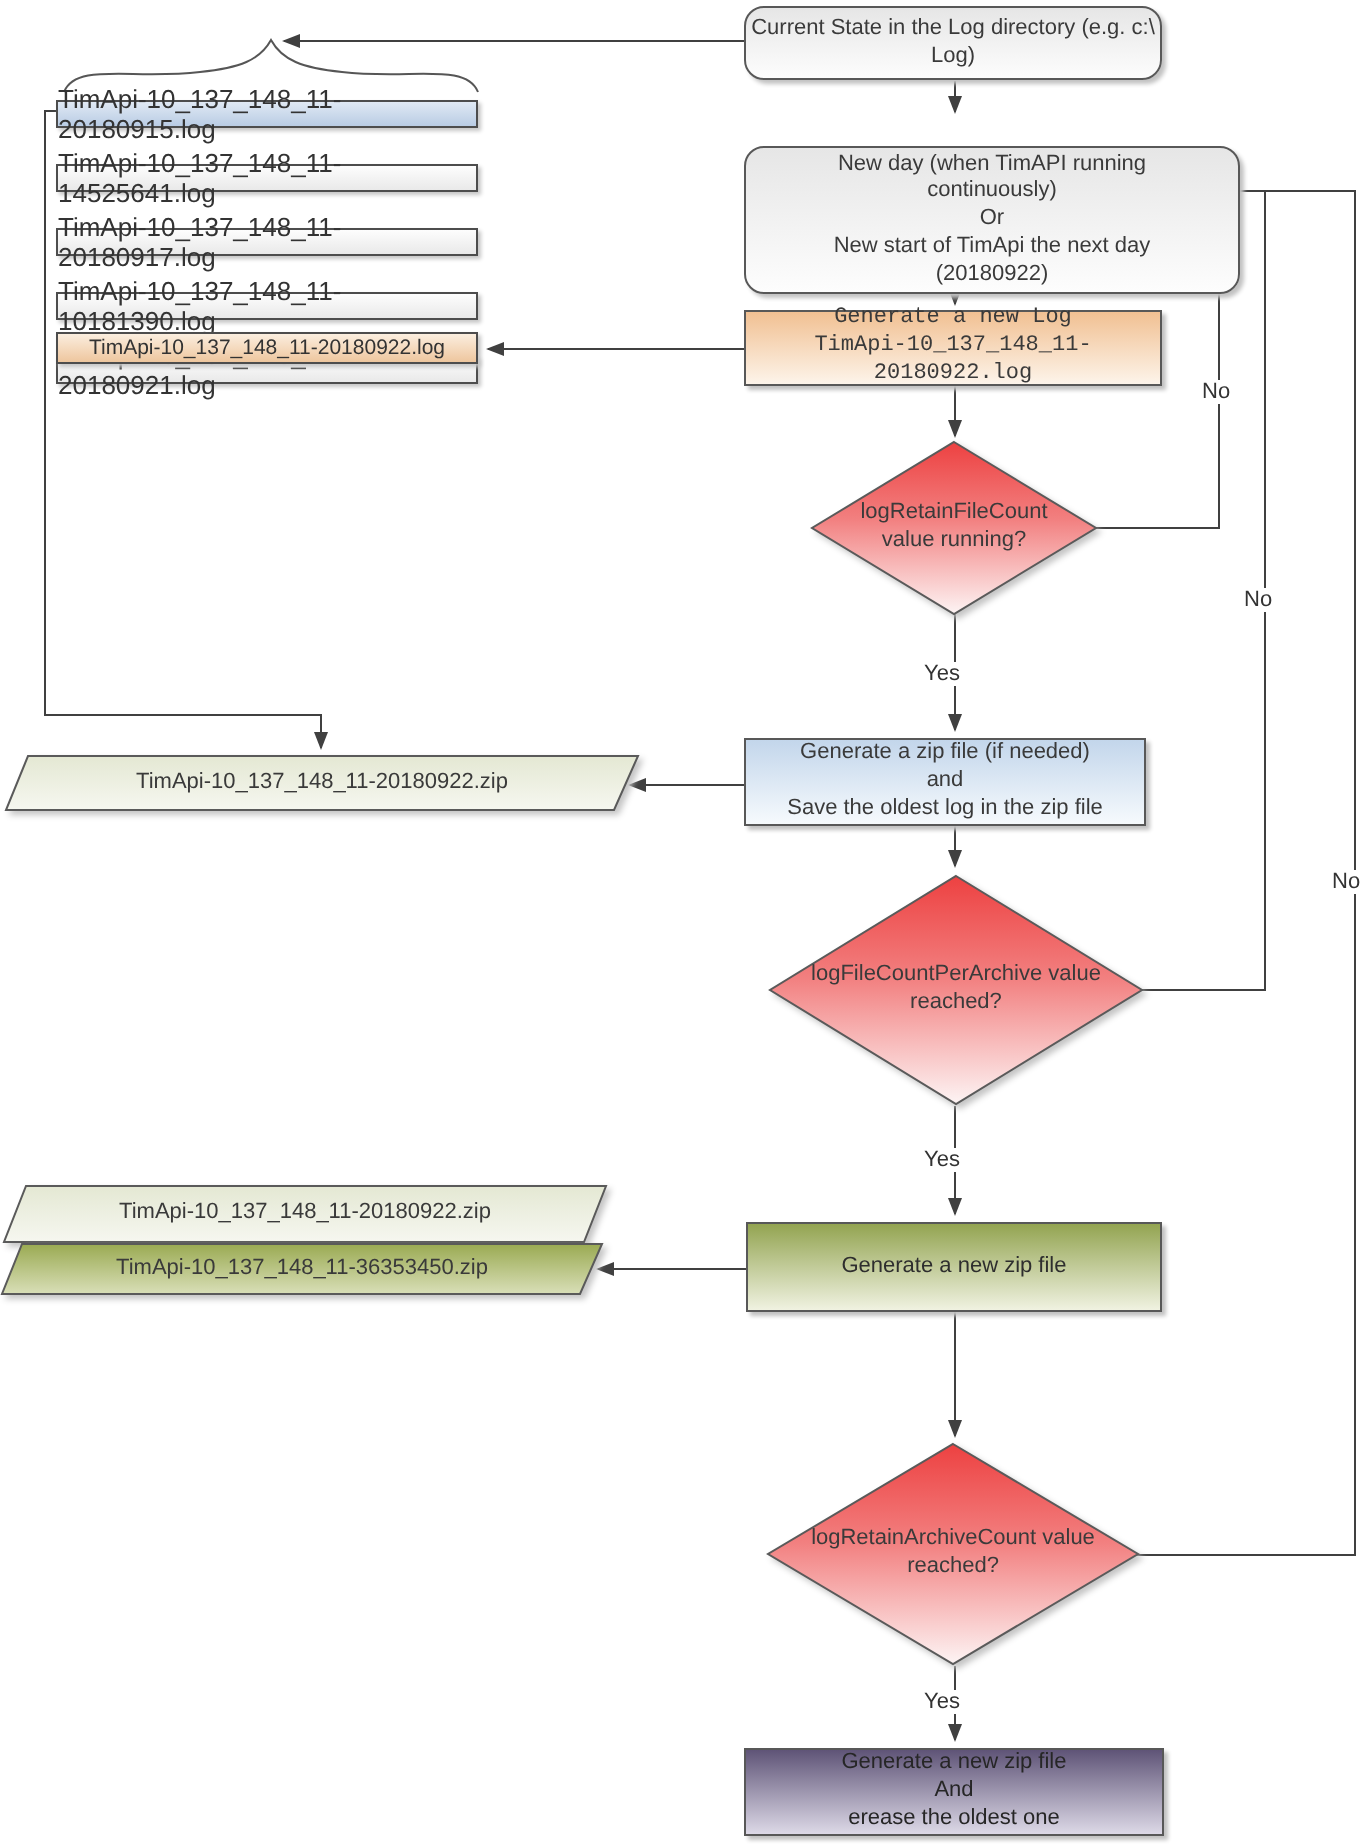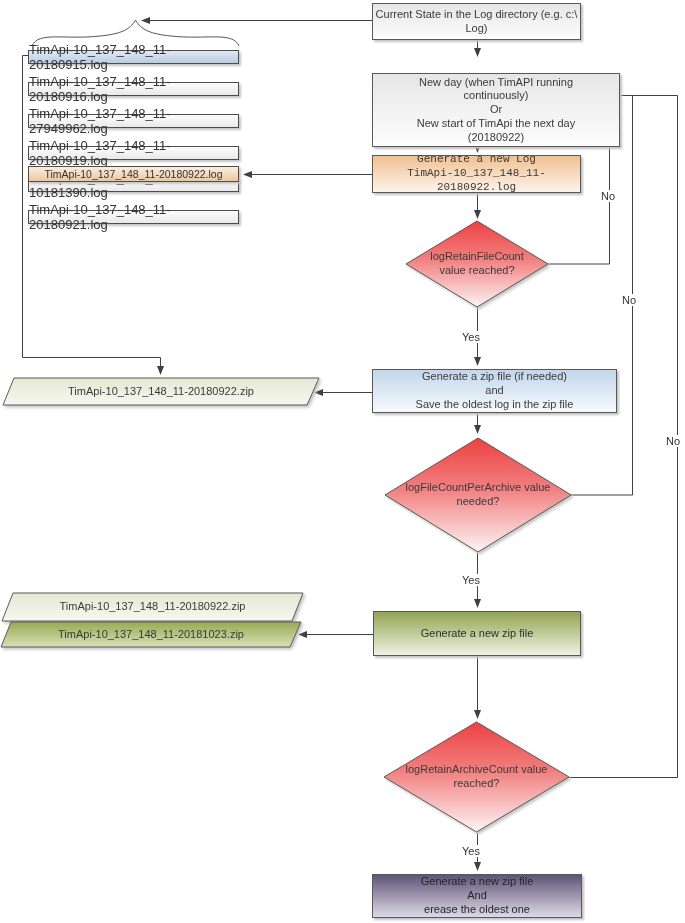--- a/index.html
+++ b/index.html
@@ -3,21 +3,21 @@
 <meta charset="utf-8">
 <style>
   html,body{margin:0;padding:0;background:#fff;}
   #canvas{position:relative;width:685px;height:923px;background:#ffffff;
           font-family:"Liberation Sans",sans-serif;color:#3a3a3a;overflow:hidden;}
   #wires{position:absolute;left:0;top:0;width:685px;height:923px;z-index:1;}
   .box{position:absolute;box-sizing:border-box;border:1px solid #585858;
        display:flex;align-items:center;justify-content:center;text-align:center;
        white-space:pre-line;font-size:11px;line-height:1.25;z-index:2;
        box-shadow:2px 2px 2px #c2c2c2;}
-  .gray{background:linear-gradient(#e6e6e6,#fdfdfd);}
+  .gray{background:linear-gradient(#e6e6e6,#fdfdfd);border-radius:10px;}
   .orange{background:linear-gradient(#f1c092,#fdf4ea);font-family:Liberation Mono, monospace;}
   .blue{background:linear-gradient(#c3d6eb,#f6fafd);}
   .green{background:linear-gradient(#93a451,#f0f2e1);color:#2e2e2e;}
   .purple{background:linear-gradient(#5f5477,#ddd9e7);color:#262626;}
   .shape{position:absolute;z-index:2;}
   .shape svg{position:absolute;left:0;top:0;filter:drop-shadow(2px 2px 1.5px #c4c4c4);}
   .shape .slabel{position:absolute;left:0;top:0;right:0;bottom:0;display:flex;
        align-items:center;justify-content:center;text-align:center;
        font-size:11px;line-height:1.25;white-space:pre-line;z-index:3;}
   #loglist{position:absolute;left:28px;top:50px;width:211px;z-index:2;}
@@ -73,58 +73,57 @@
       <path d="M 477.5 413 L 477.5 433" marker-end="url(#arw)"></path>
       <path d="M 477.5 553 L 477.5 607" marker-end="url(#arw)"></path>
       <path d="M 374 634.5 L 299 634.5" marker-end="url(#arw)"></path>
       <path d="M 477.5 656 L 477.5 718" marker-end="url(#arw)"></path>
       <path d="M 477.5 833 L 477.5 870" marker-end="url(#arw)"></path>
     </g>
   </svg>
 
   <div id="loglist">
     <div class="logitem first">TimApi-10_137_148_11-20180915.log</div>
-    <div class="logitem">TimApi-10_137_148_11-20180916.log</div>
-    <div class="logitem">TimApi-10_137_148_11-27949962.log</div>
-    <div class="logitem">TimApi-10_137_148_11-20180919.log</div>
+    <div class="logitem">TimApi-10_137_148_11-14525641.log</div>
+    <div class="logitem">TimApi-10_137_148_11-20180917.log</div>
     <div class="logitem">TimApi-10_137_148_11-10181390.log</div>
     <div class="logitem">TimApi-10_137_148_11-20180921.log</div>
   </div>
   <div class="lognew">TimApi-10_137_148_11-20180922.log</div>
 
   <div class="box gray" style="left:372px;top:3px;width:209px;height:37px;">Current State in the Log directory (e.g. c:\
 Log)</div>
   <div class="box gray" style="left:372px;top:73px;width:248px;height:74px;">New day (when TimAPI running
 continuously)
 Or
 New start of TimApi the next day
 (20180922)</div>
   <div class="box orange" style="left:372px;top:155px;width:209px;height:38px;">Generate a new Log
 TimApi-10_137_148_11-20180922.log</div>
-  <div class="box blue" style="left:372px;top:369px;width:245px;height:44px;text-align:center;">Generate a zip file (if needed)
+  <div class="box blue" style="left:372px;top:369px;width:201px;height:44px;text-align:center;">Generate a zip file (if needed)
 and
 Save the oldest log in the zip file</div>
   <div class="box green" style="left:373px;top:611px;width:208px;height:45px;">Generate a new zip file</div>
   <div class="box purple" style="left:372px;top:874px;width:210px;height:44px;">Generate a new zip file
 And
 erease the oldest one</div>
 
   <div class="shape" style="left:405px;top:220px;width:144px;height:88px;">
     <svg width="144" height="88" viewBox="0 0 144 88">
       <polygon points="72,1 143,44 72,87 1,44" fill="url(#gRed)" stroke="#5a5a5a" stroke-width="1"></polygon>
     </svg>
     <div class="slabel">logRetainFileCount
-value reached?</div>
+value running?</div>
   </div>
   <div class="shape" style="left:384px;top:437px;width:188px;height:116px;">
     <svg width="188" height="116" viewBox="0 0 188 116">
       <polygon points="94,1 187,58 94,115 1,58" fill="url(#gRed)" stroke="#5a5a5a" stroke-width="1"></polygon>
     </svg>
     <div class="slabel">logFileCountPerArchive value
-needed?</div>
+reached?</div>
   </div>
   <div class="shape" style="left:383px;top:721px;width:187px;height:112px;">
     <svg width="187" height="112" viewBox="0 0 187 112">
       <polygon points="93.5,1 186,56 93.5,111 1,56" fill="url(#gRed)" stroke="#5a5a5a" stroke-width="1"></polygon>
     </svg>
     <div class="slabel">logRetainArchiveCount value
 reached?</div>
   </div>
 
   <div class="shape" style="left:2px;top:377px;width:318px;height:29px;">
@@ -136,21 +135,21 @@
   <div class="shape" style="left:1px;top:592px;width:303px;height:30px;">
     <svg width="303" height="30" viewBox="0 0 303 30">
       <polygon points="12,1 302,1 291,29 1,29" fill="url(#gZipLight)" stroke="#5a5a5a" stroke-width="1"></polygon>
     </svg>
     <div class="slabel">TimApi-10_137_148_11-20180922.zip</div>
   </div>
   <div class="shape" style="left:0px;top:621px;width:302px;height:27px;">
     <svg width="302" height="27" viewBox="0 0 302 27">
       <polygon points="11,1 301,1 290,26 1,26" fill="url(#gZipDark)" stroke="#5a5a5a" stroke-width="1"></polygon>
     </svg>
-    <div class="slabel">TimApi-10_137_148_11-20181023.zip</div>
+    <div class="slabel">TimApi-10_137_148_11-36353450.zip</div>
   </div>
 
   <div class="lbl" style="left:460px;top:331px;">Yes</div>
   <div class="lbl" style="left:460px;top:574px;">Yes</div>
   <div class="lbl" style="left:460px;top:845px;">Yes</div>
   <div class="lbl" style="left:599px;top:190px;">No</div>
   <div class="lbl" style="left:620px;top:294px;">No</div>
   <div class="lbl" style="left:664px;top:435px;">No</div>
 
 </div>

